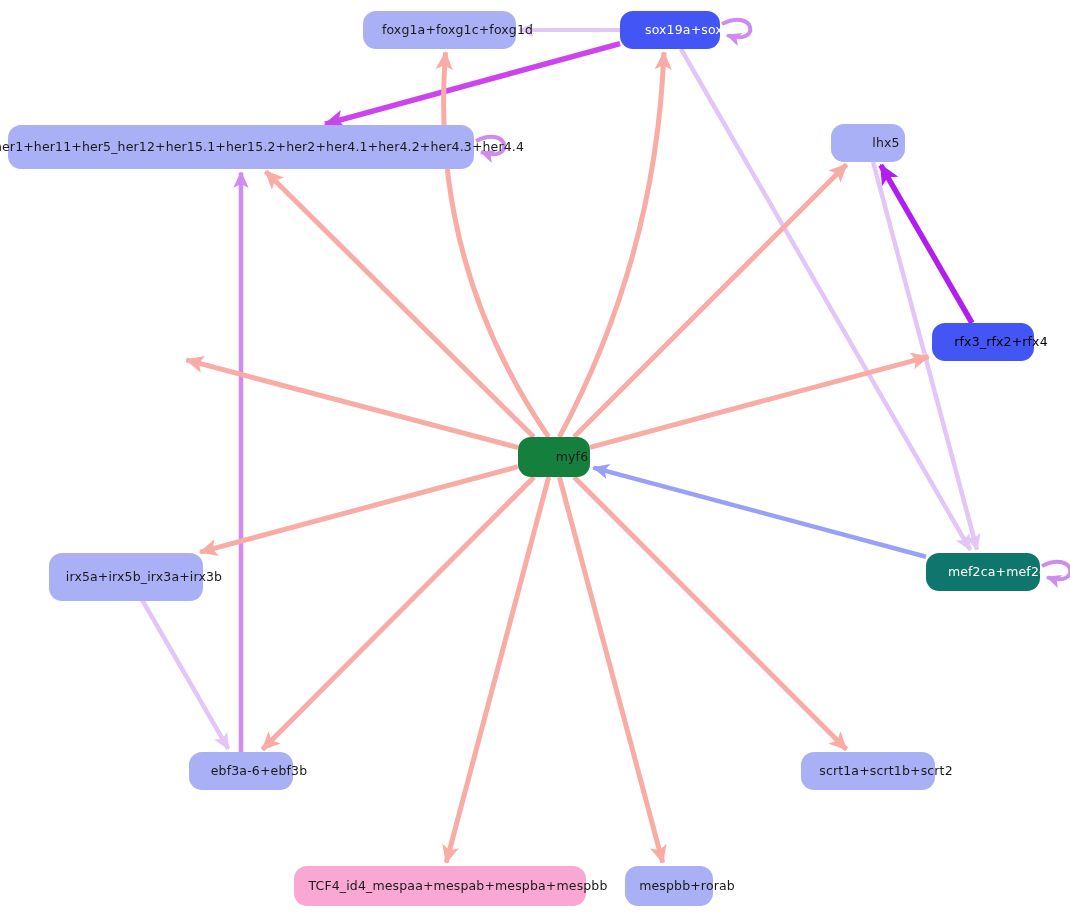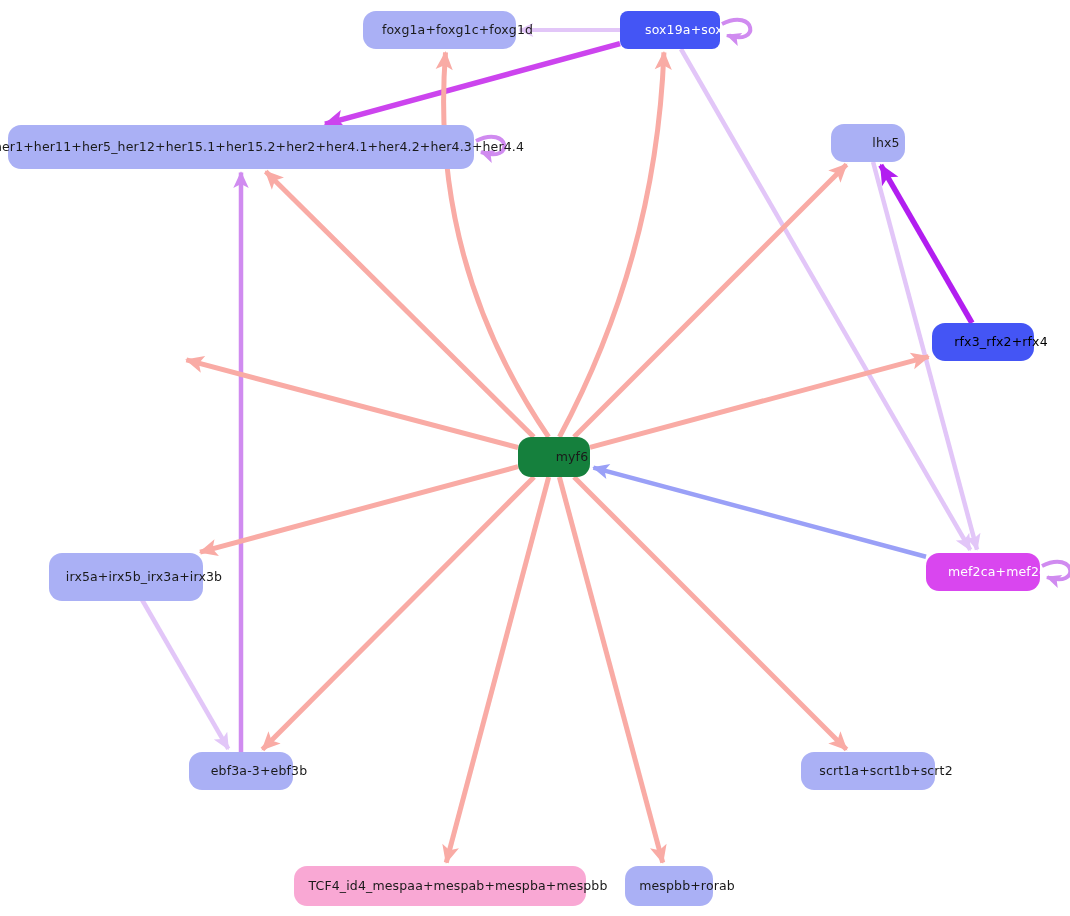--- a/index.html
+++ b/index.html
@@ -145,43 +145,43 @@
       <line x1="518" y1="466.67289719626166" x2="200.0931557138095" y2="552.0917922731587" fill="none" stroke="#f9aba5" stroke-width="5" stroke-linecap="butt" marker-end="url(#ah-e18)"></line>
       <line x1="534.0636942675159" y1="477" x2="262.4104138703377" y2="749.5211822514823" fill="none" stroke="#f9aba5" stroke-width="5" stroke-linecap="butt" marker-end="url(#ah-e19)"></line>
       <line x1="574" y1="477" x2="846.5251262658471" y2="749.5251262658471" fill="none" stroke="#f9aba5" stroke-width="5" stroke-linecap="butt" marker-end="url(#ah-e20)"></line>
       <line x1="548.6853146853147" y1="477" x2="446.2135596951607" y2="862.6173937787373" fill="none" stroke="#f9aba5" stroke-width="5" stroke-linecap="butt" marker-end="url(#ah-e21)"></line>
       <line x1="559.3613053613053" y1="477" x2="662.7324618624514" y2="862.6193577303621" fill="none" stroke="#f9aba5" stroke-width="5" stroke-linecap="butt" marker-end="url(#ah-e22)"></line>
     </svg>
   <div id="node-layer">
       <div class="node" style="left: 363px; top: 11px; width: 153px; height: 38px; background: rgb(170, 176, 245); color: rgb(26, 26, 26);">
         <span class="node-label">foxg1a+foxg1c+foxg1d</span>
       </div>
-      <div class="node" style="left: 620px; top: 11px; width: 100px; height: 38px; background: rgb(68, 85, 245); color: rgb(255, 255, 255); border-radius: 8px;">
+      <div class="node" style="left: 620px; top: 11px; width: 100px; height: 38px; background: rgb(68, 85, 245); color: rgb(255, 255, 255);">
         <span class="node-label">sox19a+sox2</span>
       </div>
       <div class="node" style="left: 8px; top: 125px; width: 466px; height: 44px; background: rgb(170, 176, 245); color: rgb(26, 26, 26);">
         <span class="node-label">her1+her11+her5_her12+her15.1+her15.2+her2+her4.1+her4.2+her4.3+her4.4</span>
       </div>
       <div class="node" style="left: 831px; top: 124px; width: 74px; height: 38px; background: rgb(170, 176, 245); color: rgb(26, 26, 26);">
         <span class="node-label">lhx5</span>
       </div>
       <div class="node" style="left: 932px; top: 323px; width: 102px; height: 38px; background: rgb(68, 85, 245); color: #000000;">
         <span class="node-label">rfx3_rfx2+rfx4</span>
       </div>
       <div class="node" style="left: 518px; top: 437px; width: 72px; height: 40px; background: #15803d; color: rgb(26, 26, 26);">
         <span class="node-label">myf6</span>
       </div>
       <div class="node" style="left: 49px; top: 553px; width: 154px; height: 48px; background: rgb(170, 176, 245); color: rgb(26, 26, 26);">
         <span class="node-label">irx5a+irx5b_irx3a+irx3b</span>
       </div>
-      <div class="node" style="left: 926px; top: 553px; width: 114px; height: 38px; background: #d946ef; color: rgb(255, 255, 255);">
+      <div class="node" style="left: 926px; top: 553px; width: 114px; height: 38px; background: #0f766e; color: rgb(255, 255, 255);">
         <span class="node-label">mef2ca+mef2cb</span>
       </div>
       <div class="node" style="left: 189px; top: 752px; width: 104px; height: 38px; background: rgb(170, 176, 245); color: rgb(26, 26, 26);">
-        <span class="node-label">ebf3a-3+ebf3b</span>
+        <span class="node-label">ebf3a-6+ebf3b</span>
       </div>
       <div class="node" style="left: 801px; top: 752px; width: 134px; height: 38px; background: rgb(170, 176, 245); color: rgb(26, 26, 26);">
         <span class="node-label">scrt1a+scrt1b+scrt2</span>
       </div>
       <div class="node" style="left: 294px; top: 866px; width: 292px; height: 40px; background: #f9a8d4; color: rgb(26, 26, 26);">
         <span class="node-label">TCF4_id4_mespaa+mespab+mespba+mespbb</span>
       </div>
       <div class="node" style="left: 625px; top: 866px; width: 88px; height: 40px; background: rgb(170, 176, 245); color: rgb(26, 26, 26);">
         <span class="node-label">mespbb+rorab</span>
       </div>

